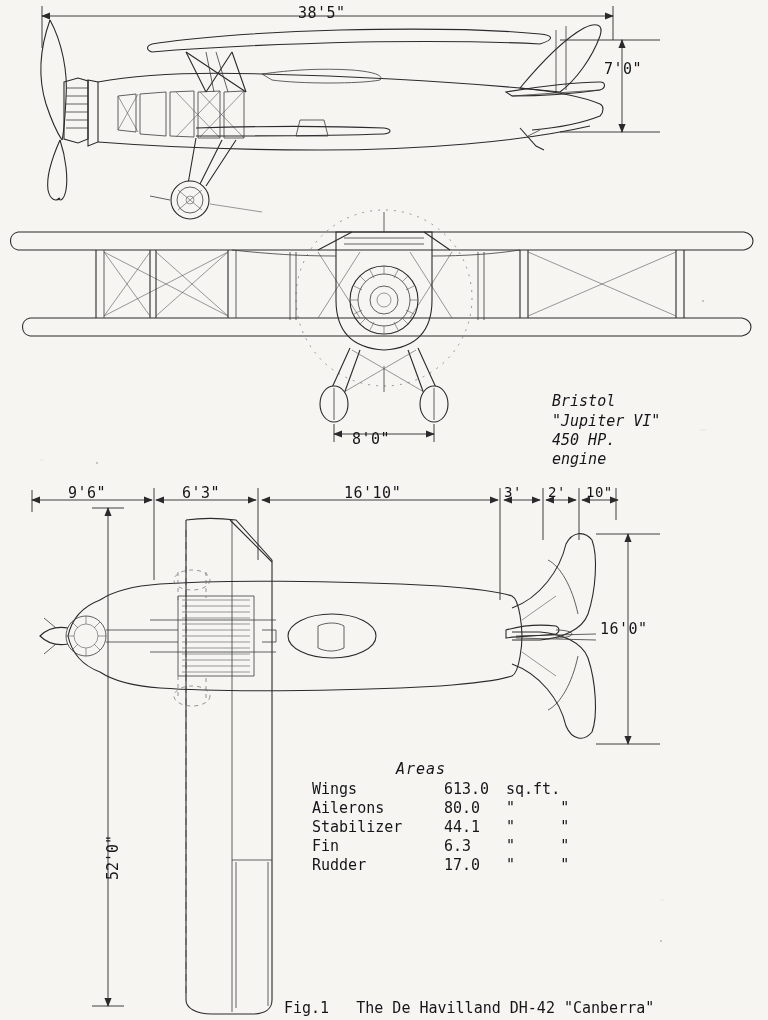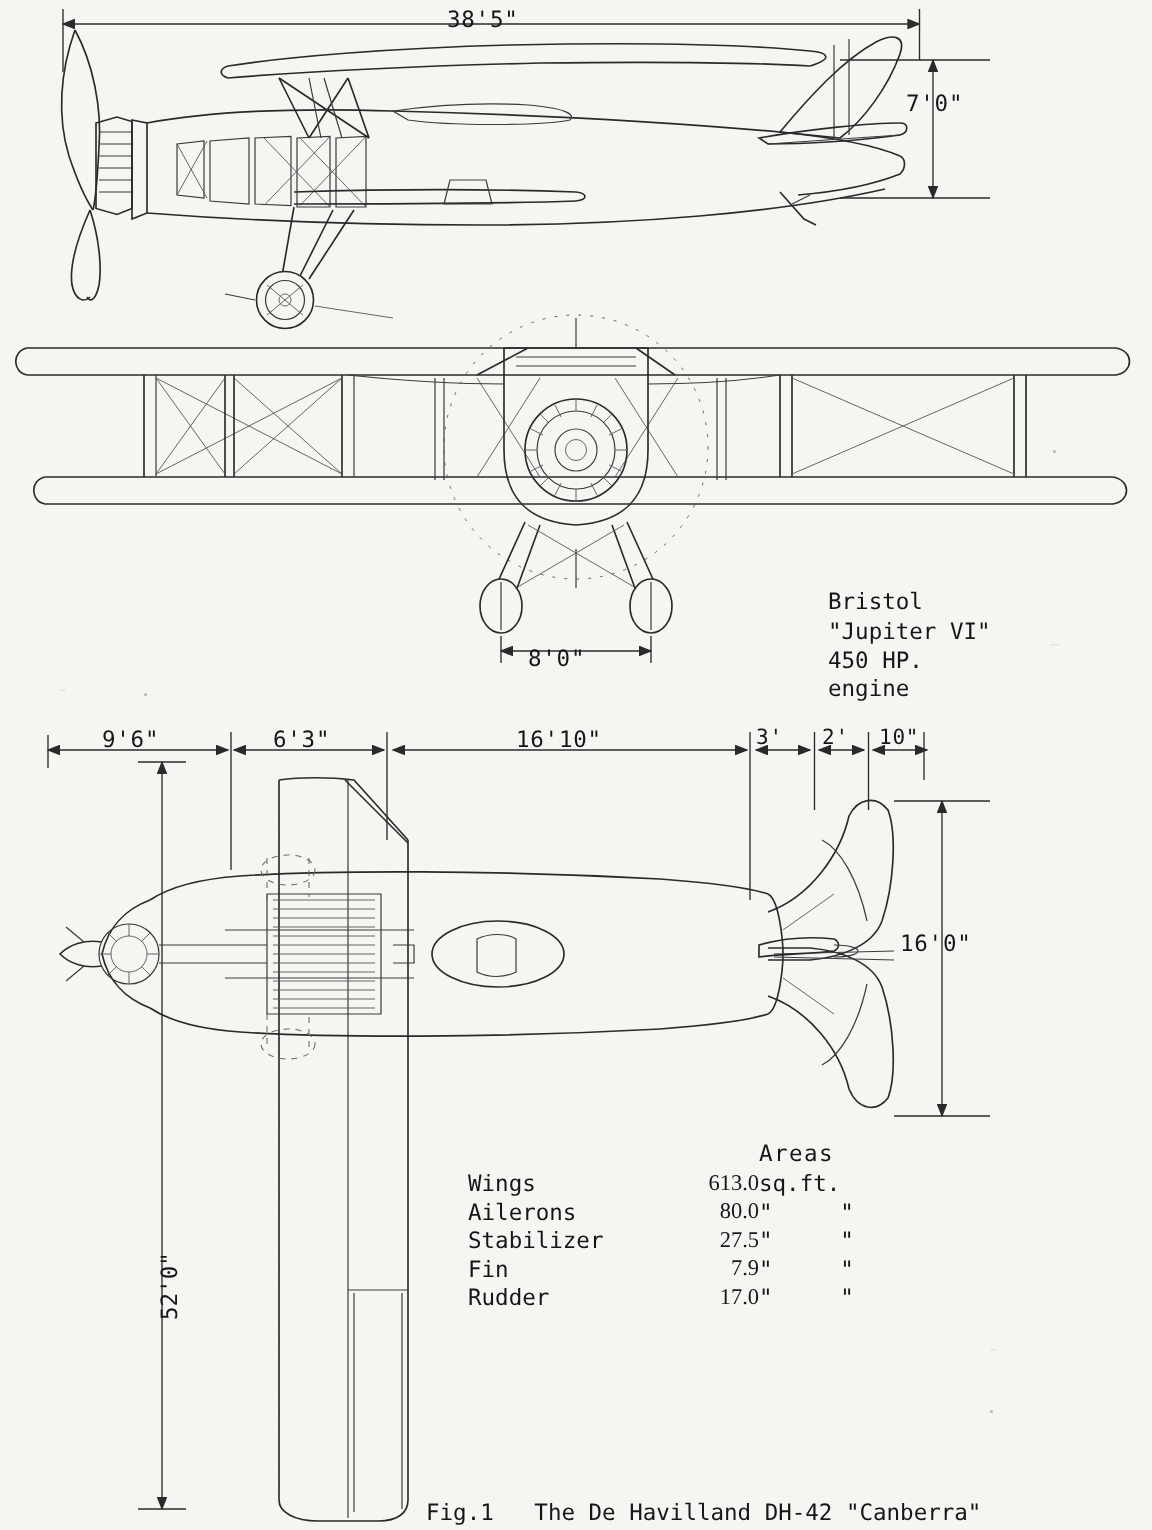--- a/index.html
+++ b/index.html
@@ -37,47 +37,48 @@
     white-space: pre;
   }
   .lbl.sm { font-size: 14px; }
   .note-block {
     position: absolute;
     font-family: "DejaVu Sans Mono", monospace;
     font-size: 15px;
     line-height: 19px;
     white-space: pre;
     color: #15161a;
+    font-style: italic;
   }
   .areas-wrap {
     position: absolute;
     left: 312px;
     top: 760px;
     font-family: "DejaVu Sans Mono", monospace;
     font-size: 15px;
     color: #15161a;
   }
   .areas-title {
-    text-align: center;
     width: 270px;
     margin-left: 84px;
     letter-spacing: 1px;
+    font-style: italic;
   }
   table.areas {
     border-collapse: collapse;
     margin-top: 2px;
   }
   table.areas td {
     font-size: 15px;
     line-height: 19px;
     padding: 0;
     white-space: pre;
   }
   td.a-name { width: 132px; }
-  td.a-val  { width: 62px; text-align: right; padding-right: 10px; font-family: Liberation Serif, serif;}
+  td.a-val  { width: 62px; padding-right: 10px;}
   td.a-u1   { width: 30px; text-align: left; margin-left: 32px;}
   td.a-u2   { width: 30px; text-align: left;}
   .caption {
     position: absolute;
     left: 284px;
     top: 958px;
     font-family: "DejaVu Sans Mono", monospace;
     font-size: 15px;
     line-height: 20px;
     white-space: pre;
@@ -364,27 +365,27 @@
           <td class="a-u2"></td>
         </tr>
         <tr>
           <td class="a-name">Ailerons</td>
           <td class="a-val">80.0</td>
           <td class="a-u1">"</td>
           <td class="a-u2">"</td>
         </tr>
         <tr>
           <td class="a-name">Stabilizer</td>
-          <td class="a-val">27.5</td>
+          <td class="a-val">44.1</td>
           <td class="a-u1">"</td>
           <td class="a-u2">"</td>
         </tr>
         <tr>
           <td class="a-name">Fin</td>
-          <td class="a-val">7.9</td>
+          <td class="a-val">6.3</td>
           <td class="a-u1">"</td>
           <td class="a-u2">"</td>
         </tr>
         <tr>
           <td class="a-name">Rudder</td>
           <td class="a-val">17.0</td>
           <td class="a-u1">"</td>
           <td class="a-u2">"</td>
         </tr>
       </tbody>

